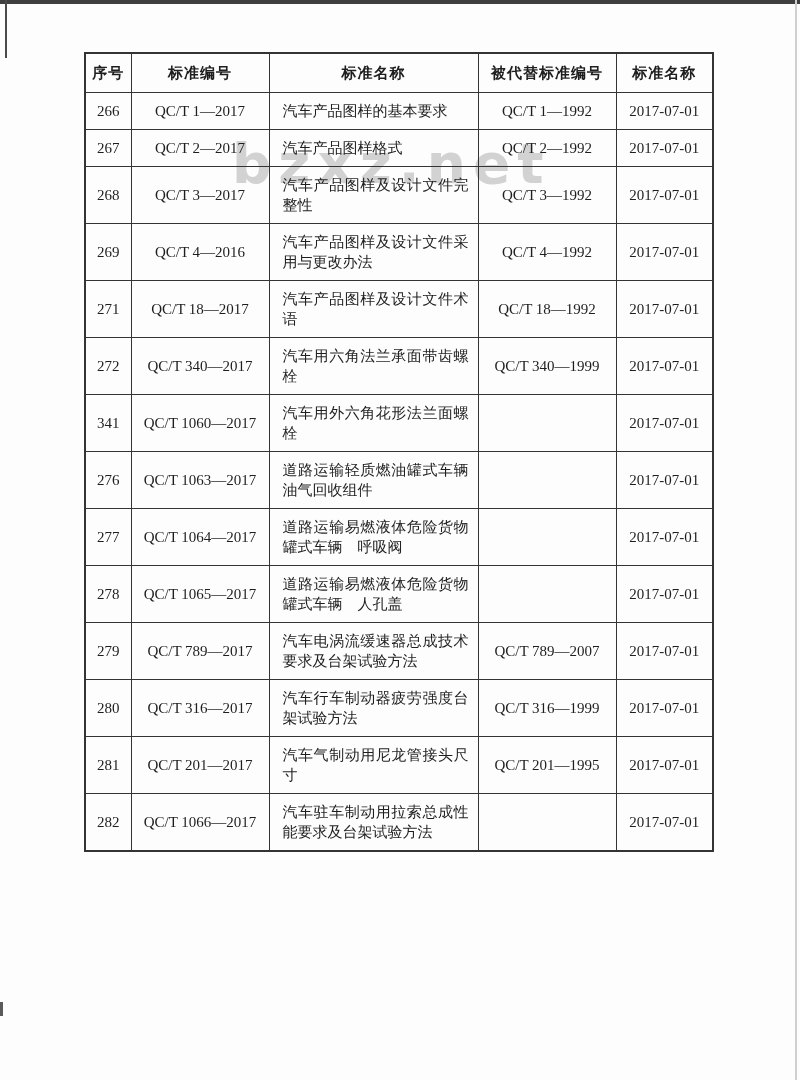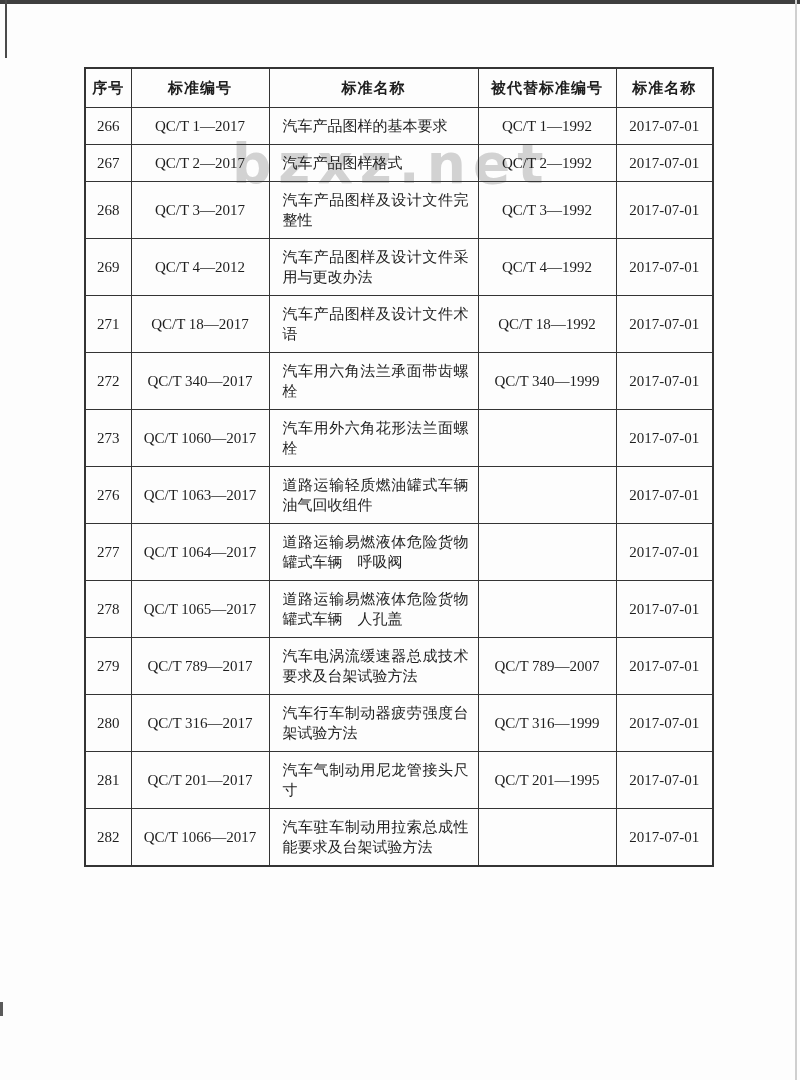--- a/index.html
+++ b/index.html
@@ -51,21 +51,21 @@
     letter-spacing: 7px;
     color: rgba(158, 158, 158, 0.45);
     z-index: 1;
     white-space: nowrap;
     user-select: none;
   }
   
   table.standards {
     position: absolute;
     left: 84px;
-    top: 67px;
+    top: 52px;
     width: 628px;
     z-index: 2;
     border-collapse: collapse;
     table-layout: fixed;
     background: transparent;
   }
   table.standards, table.standards th, table.standards td {
     border: 1.6px solid #343434;
   }
   table.standards {
@@ -141,41 +141,41 @@
   </tr>
       <tr>
     <td class="c-no">268</td>
     <td class="c-code">QC/T 3—2017</td>
     <td class="c-name">汽车产品图样及设计文件完整性</td>
     <td class="c-replaced">QC/T 3—1992</td>
     <td class="c-date">2017-07-01</td>
   </tr>
       <tr>
     <td class="c-no">269</td>
-    <td class="c-code">QC/T 4—2012</td>
+    <td class="c-code">QC/T 4—2016</td>
     <td class="c-name">汽车产品图样及设计文件采用与更改办法</td>
     <td class="c-replaced">QC/T 4—1992</td>
     <td class="c-date">2017-07-01</td>
   </tr>
       <tr>
     <td class="c-no">271</td>
     <td class="c-code">QC/T 18—2017</td>
     <td class="c-name">汽车产品图样及设计文件术语</td>
     <td class="c-replaced">QC/T 18—1992</td>
     <td class="c-date">2017-07-01</td>
   </tr>
       <tr>
     <td class="c-no">272</td>
     <td class="c-code">QC/T 340—2017</td>
     <td class="c-name">汽车用六角法兰承面带齿螺栓</td>
     <td class="c-replaced">QC/T 340—1999</td>
     <td class="c-date">2017-07-01</td>
   </tr>
       <tr>
-    <td class="c-no">273</td>
+    <td class="c-no">341</td>
     <td class="c-code">QC/T 1060—2017</td>
     <td class="c-name">汽车用外六角花形法兰面螺栓</td>
     <td class="c-replaced"></td>
     <td class="c-date">2017-07-01</td>
   </tr>
       <tr>
     <td class="c-no">276</td>
     <td class="c-code">QC/T 1063—2017</td>
     <td class="c-name">道路运输轻质燃油罐式车辆油气回收组件</td>
     <td class="c-replaced"></td>

